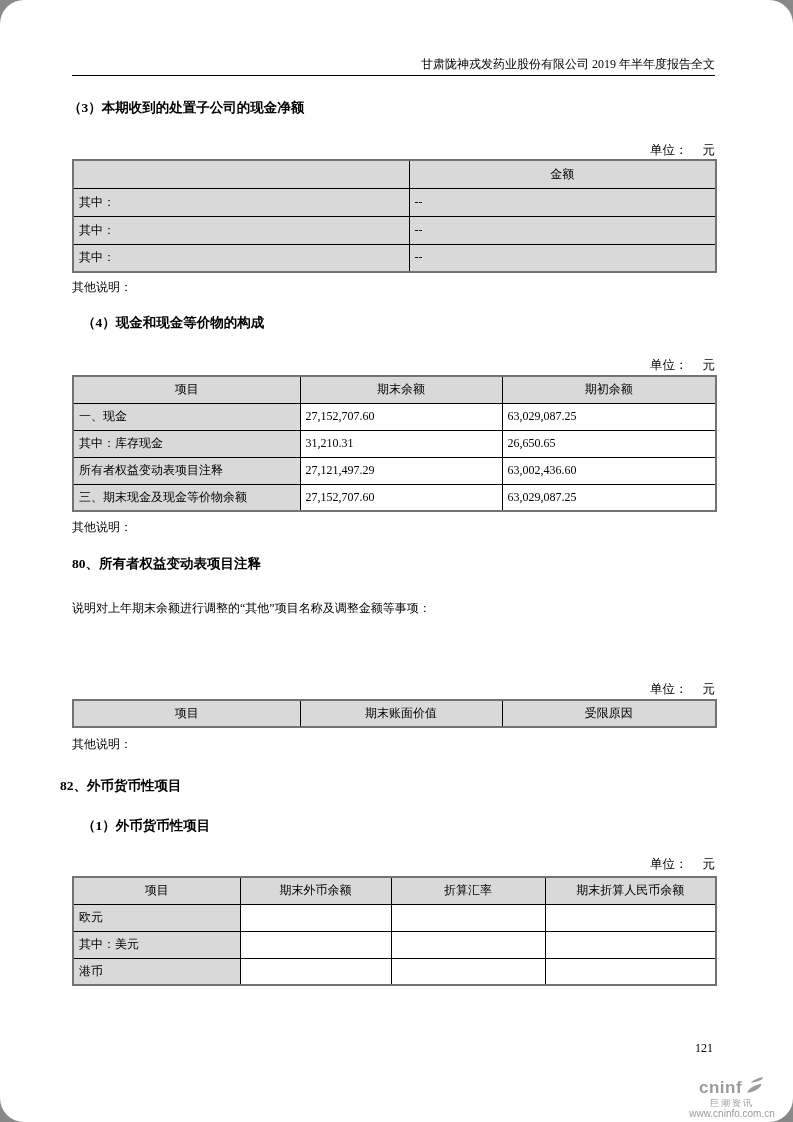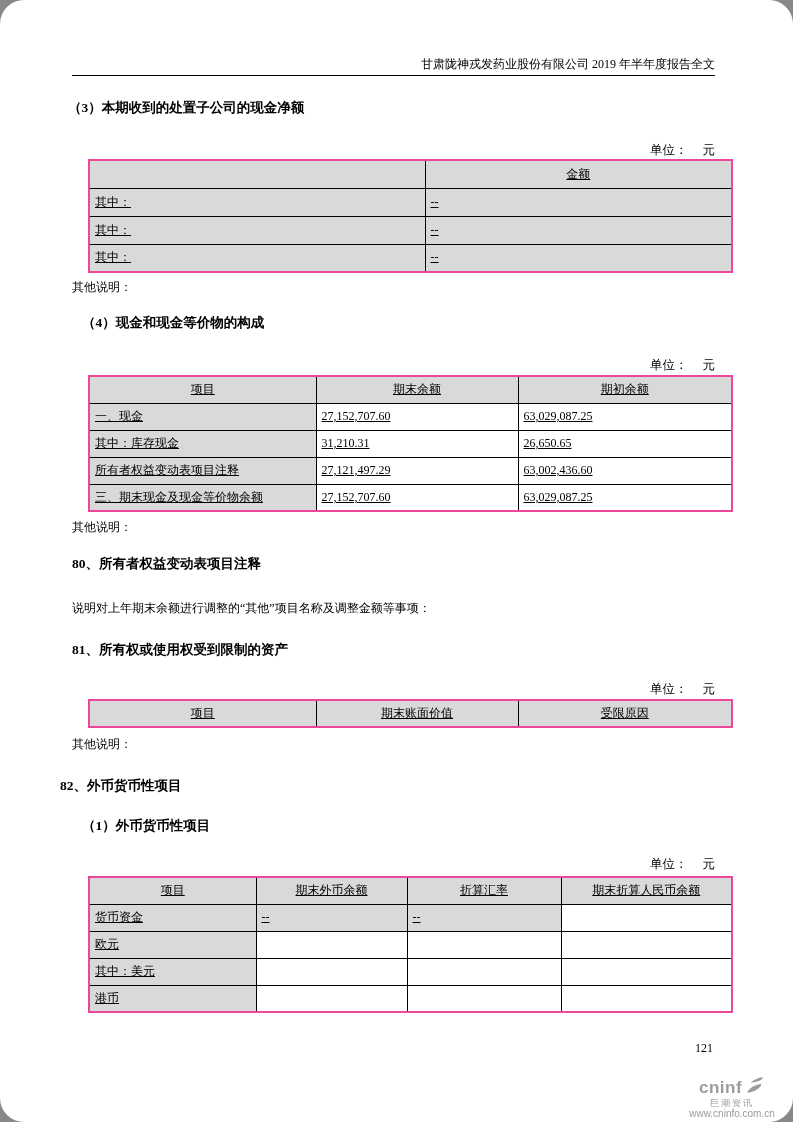--- a/index.html
+++ b/index.html
@@ -16,23 +16,23 @@
   
   .hdr-title{position:absolute;top:56px;right:78px;font-size:12px;white-space:nowrap;}
   .hdr-rule{position:absolute;left:72px;right:78px;top:75px;height:0;border-top:1.6px solid #000;}
   
   .sec{position:absolute;font-weight:bold;font-size:13.5px;white-space:nowrap;}
   .body-text{position:absolute;font-size:12px;white-space:nowrap;}
   .unit{position:absolute;right:78px;font-size:12.5px;white-space:nowrap;}
   .unit .u-val{margin-left:15px;}
   
   table.t{
-    position:absolute;left:88px;width:643px;
+    position:absolute;left:72px;width:643px;
     border-collapse:collapse;table-layout:fixed;
-    font-size:12px;border:2px solid #ec4899;text-decoration:underline;
+    font-size:12px;border:2px solid #737373;
   }
   .t td,.t th{
     border:1px solid #000;height:27px;padding:1px 5px;
     font-weight:normal;box-sizing:border-box;overflow:hidden;
     white-space:nowrap;text-align:left;vertical-align:middle;
   }
   .t th{text-align:center;}
   .t1 td,.t1 th{height:28px;}
   .g{background:#d9d9d9;}
   .tc{text-align:center;}
@@ -131,21 +131,20 @@
       <td class="tr">63,029,087.25</td>
     </tr>
   </tbody>
     </table>
 
   <div class="body-text" style="left:72px;top:519px">其他说明：</div>
 
   <div class="sec" style="left:72px;top:555px">80、所有者权益变动表项目注释</div>
   <div class="body-text" style="left:72px;top:600px">说明对上年期末余额进行调整的“其他”项目名称及调整金额等事项：</div>
 
-  <div class="sec" style="left:72px;top:641px">81、所有权或使用权受到限制的资产</div>
 
   <div class="unit" style="top:681px">
     <span>单位：</span><span class="u-val">元</span>
   </div>
 
   <table class="t" style="top:699px">
     <colgroup>
         <col style="width:227px">
         <col style="width:202px">
         <col style="width:214px">
@@ -174,26 +173,20 @@
         <col style="width:151px">
         <col style="width:154px">
         <col style="width:171px">
       </colgroup>
     <tbody>
         <tr>
       <th class="g">项目</th>
       <th class="g">期末外币余额</th>
       <th class="g">折算汇率</th>
       <th class="g">期末折算人民币余额</th>
-    </tr>
-    <tr>
-      <td class="g">货币资金</td>
-      <td class="g tc">--</td>
-      <td class="g tc">--</td>
-      <td class="tr"></td>
     </tr>
     <tr>
       <td class="g ind2">欧元</td>
       <td class="tr"></td>
       <td class="tr"></td>
       <td class="tr"></td>
     </tr>
     <tr>
       <td class="g">其中：美元</td>
       <td class="tr"></td>

